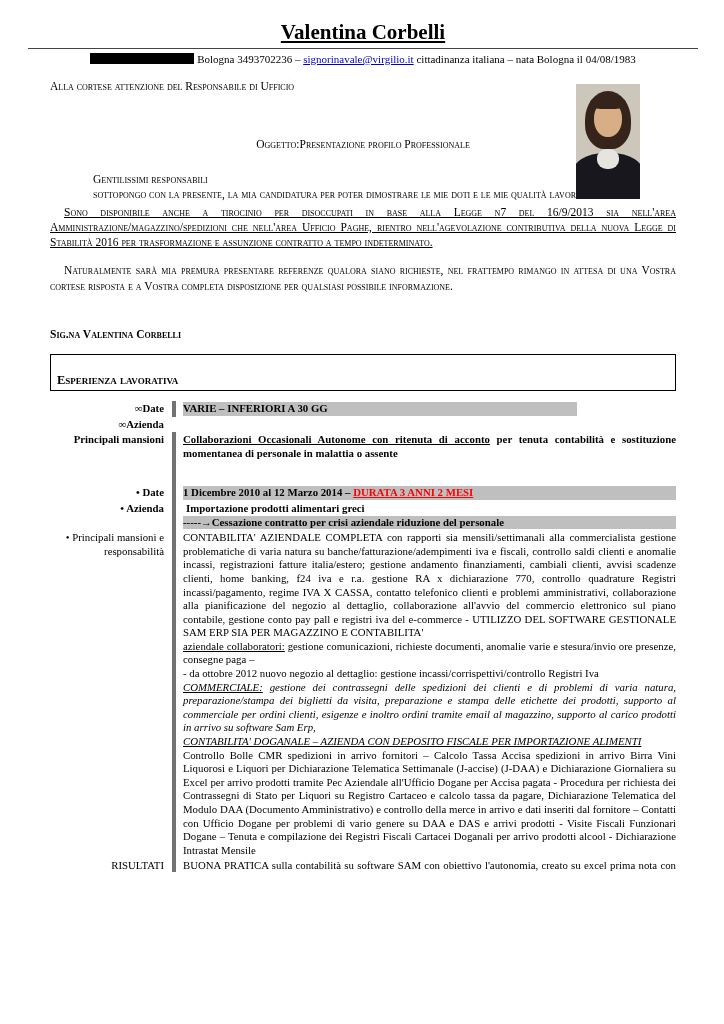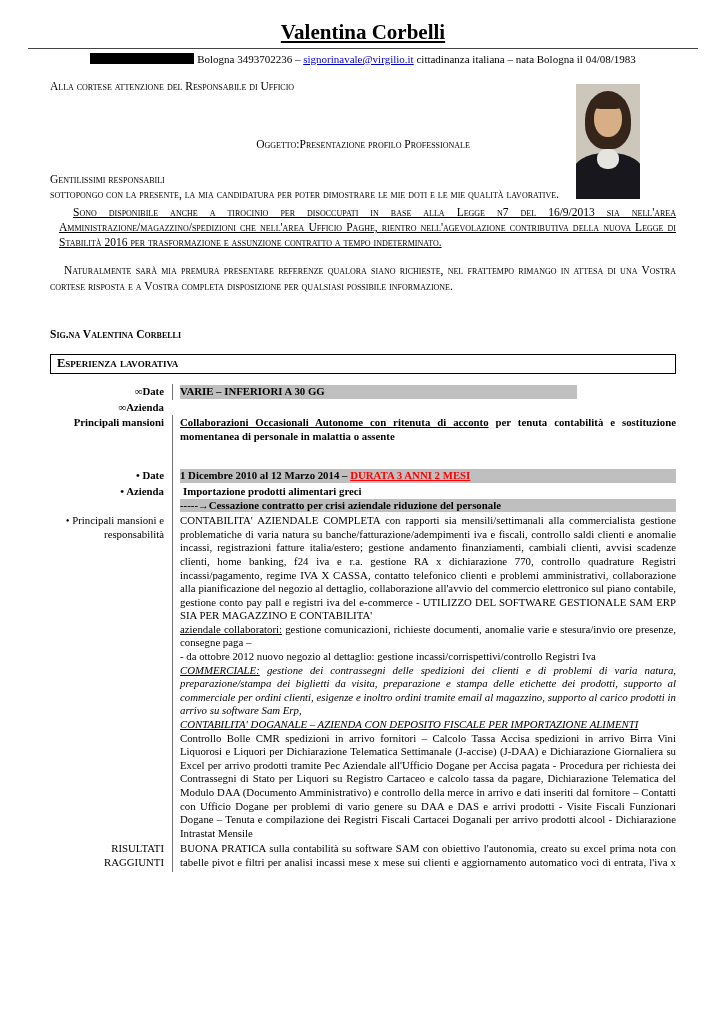--- a/index.html
+++ b/index.html
@@ -12,37 +12,37 @@
   }
   .sc { font-variant:small-caps; }
   .doc-title { text-align:center; font-size:21px; font-weight:bold; text-decoration:underline; }
   .full-rule { height:0; border-bottom:1px solid #444; margin:3px -22px 0 -22px; }
   .contact { text-align:center; font-size:11px; margin-top:4px; }
   .redacted { display:inline-block; width:104px; height:11px; background:#000; vertical-align:-1px; margin-right:3px; }
   .email { color:var(--link-blue,#0000cc); text-decoration:underline; font-variant:normal; cursor:pointer; }
   .attention { font-size:11.5px; margin-top:15px; }
   .subject { text-align:center; font-size:11.5px; margin-top:46px; }
   .body-p { font-size:11.5px; line-height:1.33; text-align:justify; }
-  .mt-first { margin-top:22px; }
+  .mt-first { margin-top:22px;margin-left:43px; }
   .mt-small { margin-top:2px; }
   .mt-close { margin-top:13px; }
   .indent { text-indent:14px; }
-  .u-all { text-decoration:underline;margin-left:9px; }
+  .u-all { text-decoration:underline; }
   .consent-row { margin-top:34px; display:flex; justify-content:space-between; align-items:baseline; font-size:11.5px; }
   .law { font-variant:normal; font-size:13px; font-weight:bold; }
   .signature { font-weight:bold; }
   .section-header {
-    margin-top:14px; border:1px solid #000; padding:1px 6px 2px 6px;
+    margin-top:14px; border:1px solid #000; padding:18px 6px 2px 6px;
     font-weight:bold; font-size:12.5px;
   }
   .exp-table { margin-top:10px; font-size:10.8px; line-height:1.26; }
   .row { display:grid; grid-template-columns:122px 1fr; }
   .lbl { text-align:right; padding:1px 8px 1px 0; }
   .bold { font-weight:bold; }
-  .val { border-left:1px solid #737373; padding:1px 0 1px 7px; text-align:justify; }
+  .val { border-left:4px solid #737373; padding:1px 0 1px 7px; text-align:justify; }
   .spacer-cell { height:24px; }
   .hl { background:var(--highlight-gray,#bfbfbf); display:block; }
   .hl80 { background:var(--highlight-gray,#bfbfbf); display:inline-block; width:80%; }
   .u { text-decoration:underline; }
   .red { color:var(--duration-red,#ff0000); }
   .it { font-style:italic; }
   .jp { margin:0; }
   .lead-sp { padding-left:3px; }
   
   .photo { position:absolute; top:84px; right:84px; width:64px; height:115px; background:#cdc7bb; overflow:hidden; }

